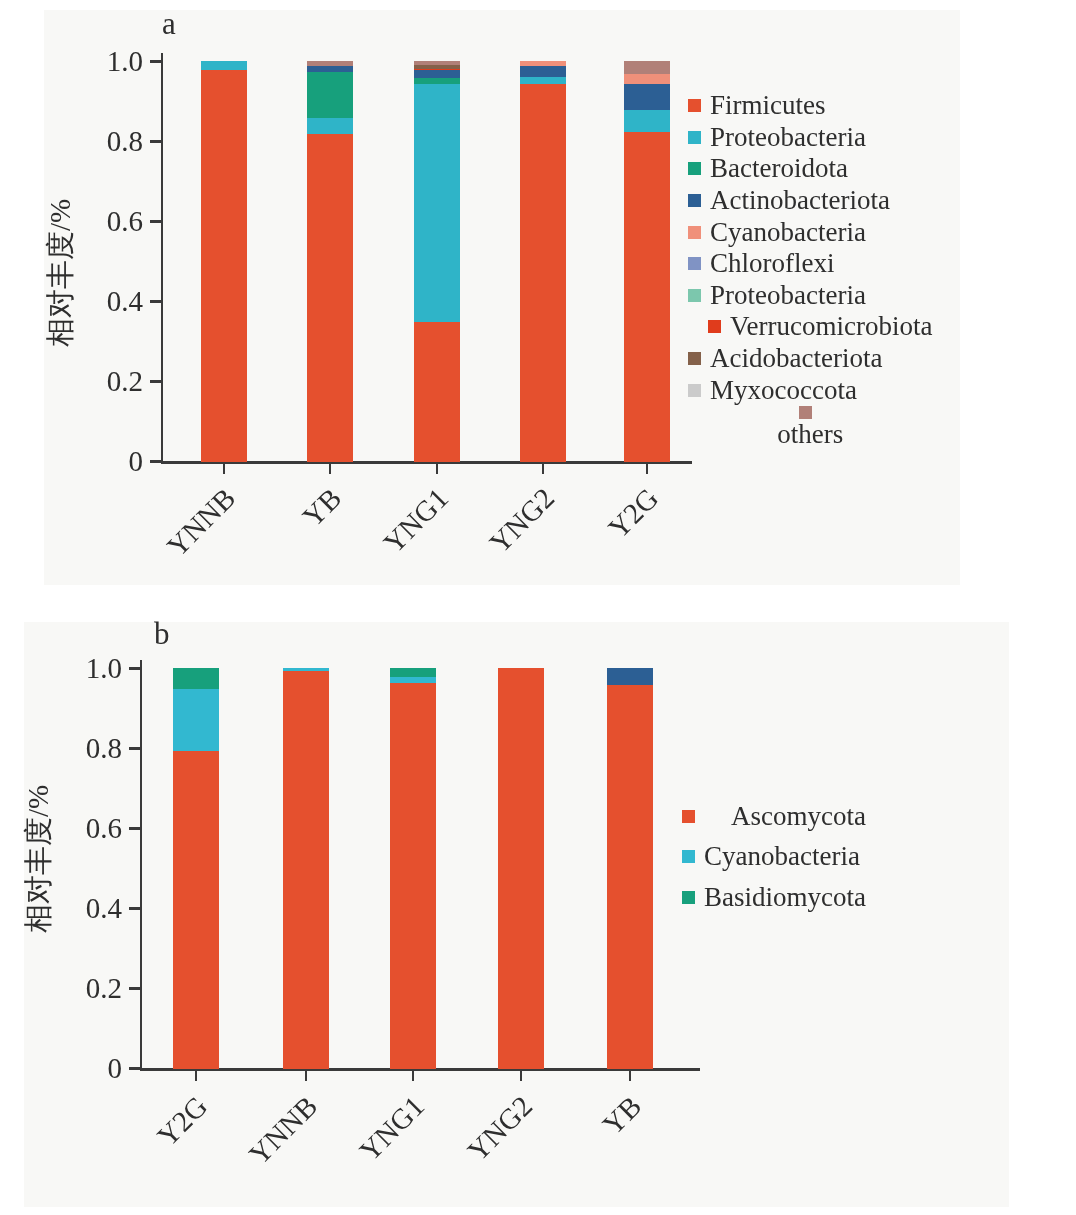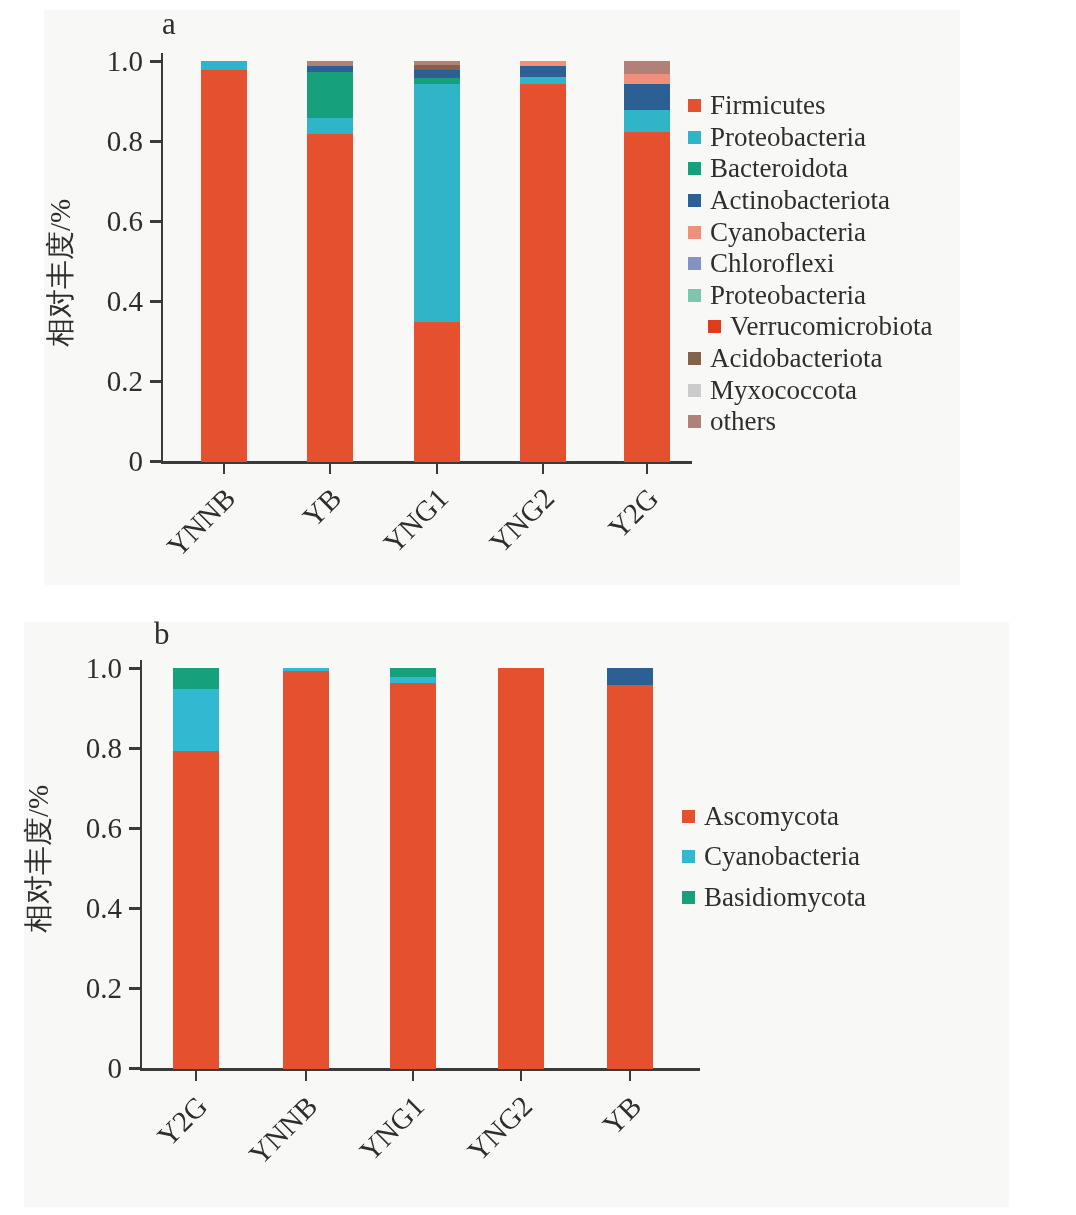--- a/index.html
+++ b/index.html
@@ -158,27 +158,27 @@
         <span class="legend-text">Verrucomicrobiota</span>
       </div>
       <div class="legend-row" style="height: 31.6px;">
         <span class="legend-swatch" style="background: rgb(132, 97, 74);"></span>
         <span class="legend-text">Acidobacteriota</span>
       </div>
       <div class="legend-row" style="height: 31.6px;">
         <span class="legend-swatch" style="background: rgb(203, 203, 203);"></span>
         <span class="legend-text">Myxococcota</span>
       </div>
-      <div class="legend-row" style="height: 31.6px;">
+      <div class="legend-row" style="height: 31.6px; flex-direction: column;">
         <span class="legend-swatch" style="background: rgb(177, 128, 120);"></span>
         <span class="legend-text">others</span>
       </div>
     </div>
   <div class="legend" style="left:682px;top:796px;">
-      <div class="legend-row" style="height: 40.5px;">
+      <div class="legend-row" style="height: 40.5px; justify-content: space-between;">
         <span class="legend-swatch" style="background: rgb(229, 80, 46);"></span>
         <span class="legend-text">Ascomycota</span>
       </div>
       <div class="legend-row" style="height: 40.5px;">
         <span class="legend-swatch" style="background: rgb(50, 184, 208);"></span>
         <span class="legend-text">Cyanobacteria</span>
       </div>
       <div class="legend-row" style="height: 40.5px;">
         <span class="legend-swatch" style="background: rgb(23, 160, 124);"></span>
         <span class="legend-text">Basidiomycota</span>

